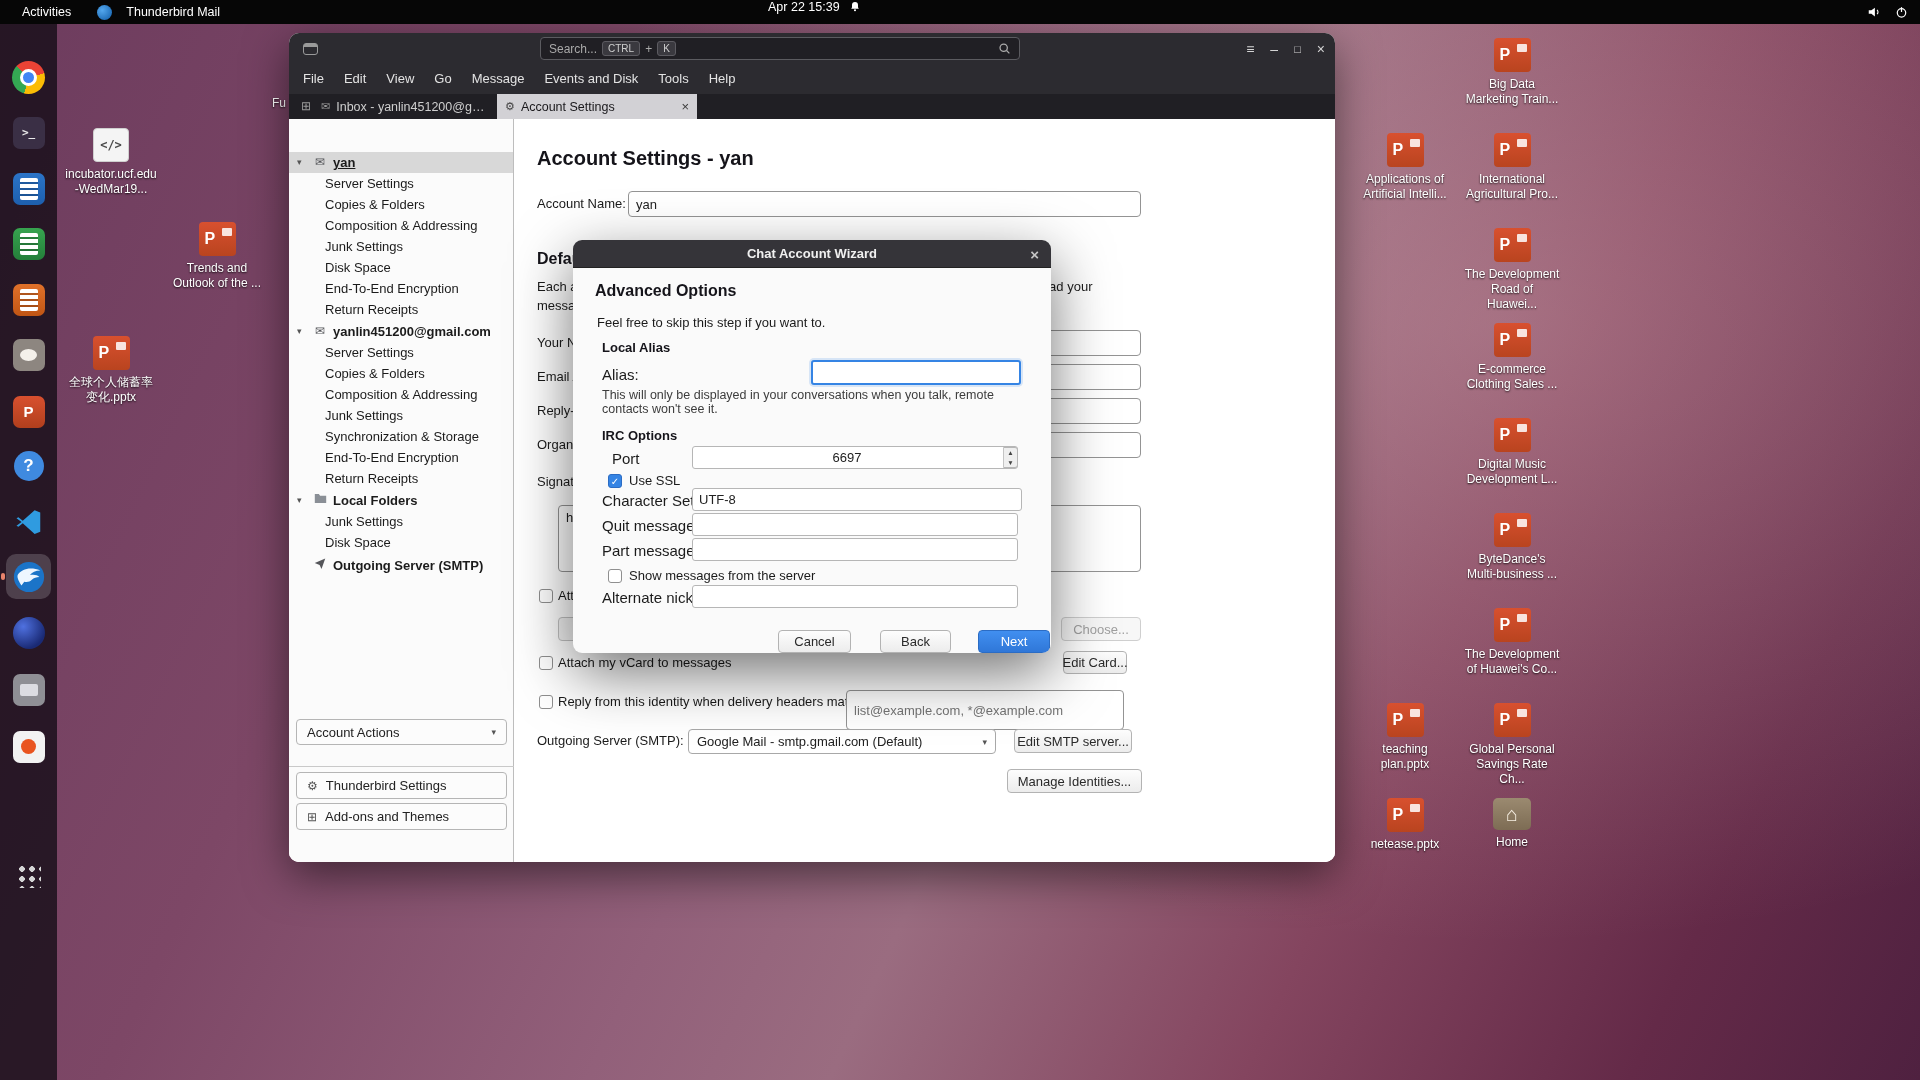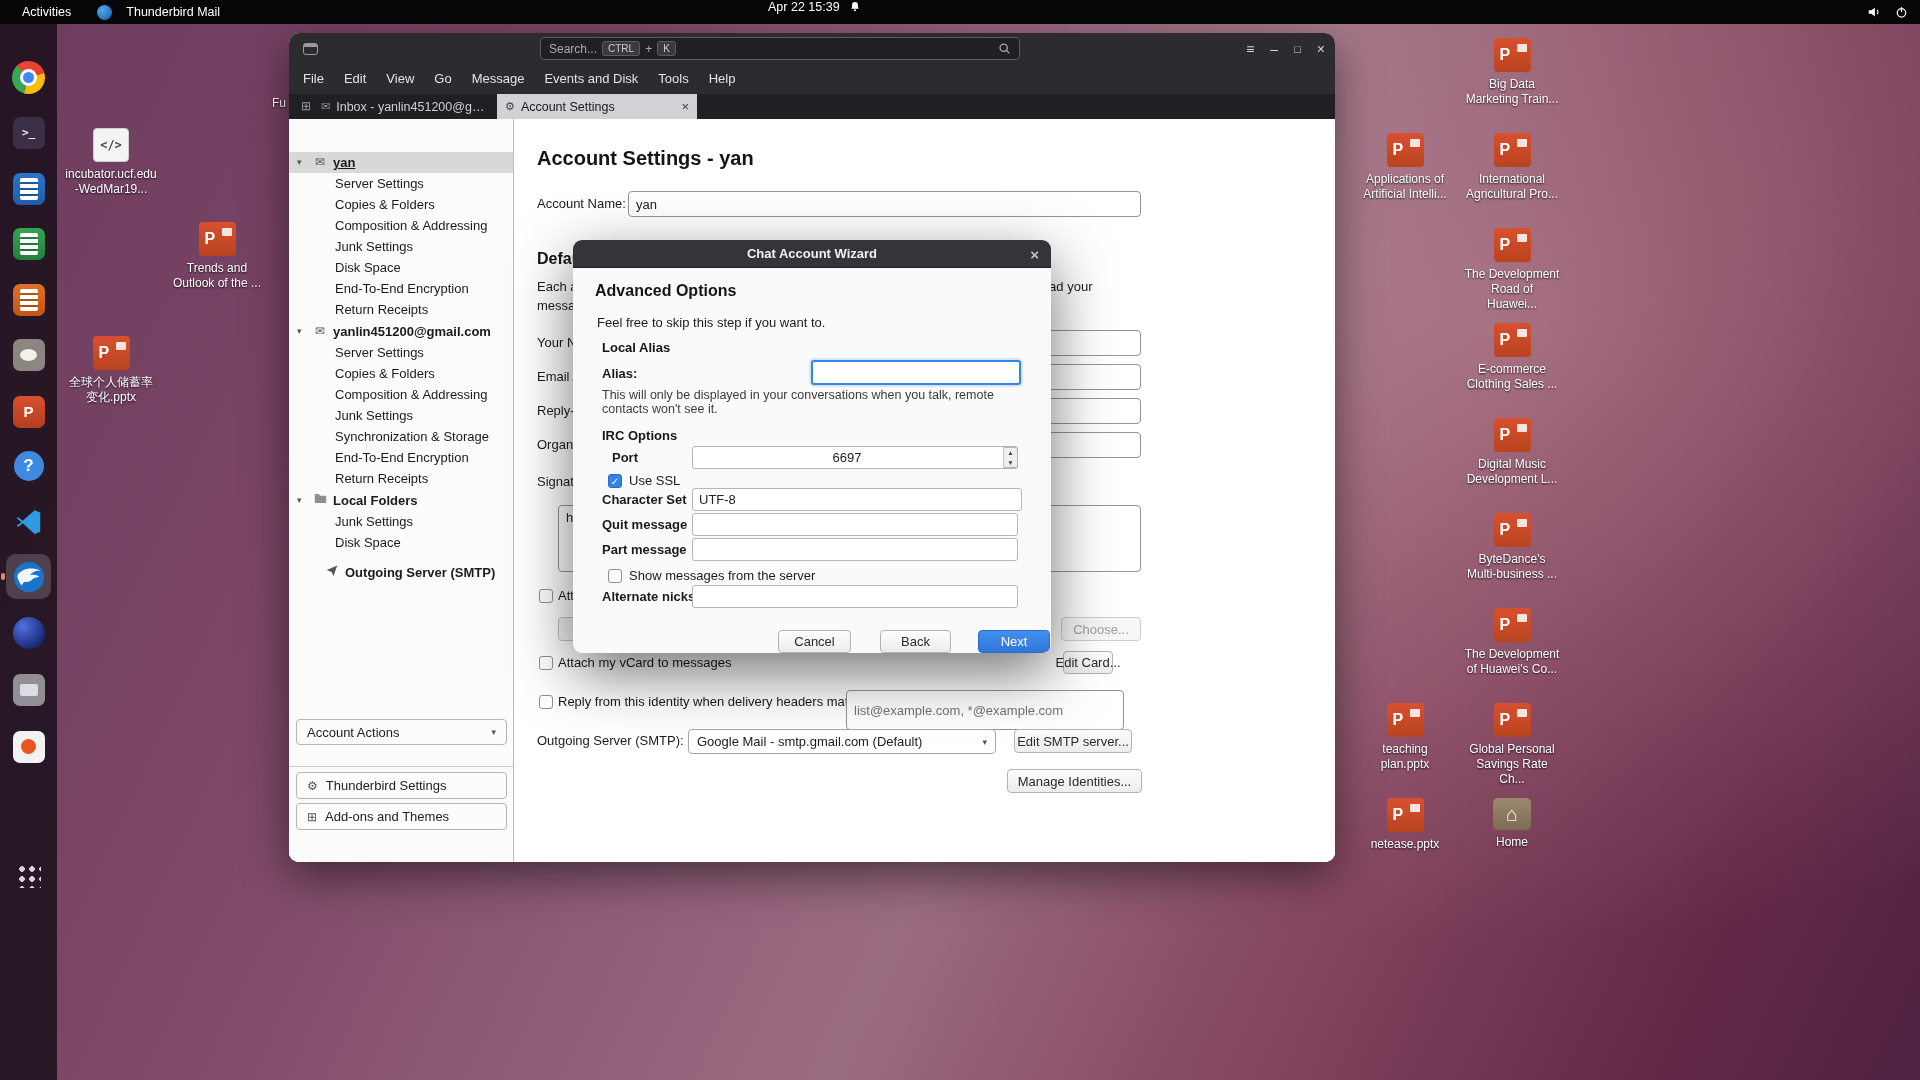--- a/index.html
+++ b/index.html
@@ -82,21 +82,21 @@
 
   
   .sidebar{position:relative;width:225px;background:#fbfbfb;border-right:1px solid #bdbdbd;font-size:13px;color:#1b1b1b;flex:none;}
   .tree{padding-top:33px;}
   .trow{height:21px;line-height:21px;display:flex;align-items:center;gap:6px;padding-left:8px;}
   .trow.sel{background:#d8d8d8;}
   .trow .chev{color:#555;font-size:9px;width:10px;}
   .trow .aicon{font-size:12px;color:#55565a;width:14px;text-align:center;}
   .trow b{font-weight:bold;}
   .trow .ul{text-decoration:underline;}
-  .titem{height:21px;line-height:21px;padding-left:46px;white-space:nowrap;}
+  .titem{height:21px;line-height:21px;padding-left:36px;white-space:nowrap;}
   .side-btn{position:absolute;left:7px;width:211px;border:1px solid #b5b5b5;border-radius:4px;background:#fcfcfc;
     display:flex;align-items:center;font-size:13px;color:#222;padding:0 10px;gap:8px;}
   .sep{position:absolute;left:0;width:225px;height:1px;background:#c9c9c9;}
 
   
   .mainp{position:relative;flex:1;background:#fff;color:#1b1b1b;}
   .h1{position:absolute;left:23px;top:28px;font-size:20px;font-weight:bold;color:#15141a;}
   .h2{position:absolute;left:23px;top:131px;font-size:16px;font-weight:bold;color:#15141a;}
   .para{position:absolute;left:23px;top:158px;width:604px;font-size:13px;line-height:19px;}
   .flabel{position:absolute;left:23px;font-size:13px;height:26px;line-height:26px;white-space:nowrap;}
@@ -117,21 +117,21 @@
 
   
   .dialog{position:absolute;left:573px;top:240px;width:478px;height:413px;border-radius:9px;overflow:hidden;z-index:20;
     background:#fafafa;box-shadow:0 20px 60px rgba(0,0,0,0.55);font-size:13px;color:#1b1b1b;}
   .dtitle{position:relative;height:28px;background:#353439;display:flex;align-items:center;justify-content:center;
     color:#f0f0f0;font-weight:bold;font-size:13px;border-bottom:1px solid #222;}
   .dclose{position:absolute;right:12px;top:0;height:28px;display:flex;align-items:center;color:#c5c5c5;font-size:15px;}
   .dh1{position:absolute;left:22px;top:42px;font-size:16px;font-weight:bold;color:#15141a;}
   .dsub{position:absolute;left:24px;top:75px;font-size:13px;}
   .dsec{position:absolute;font-weight:bold;font-size:13px;color:#15141a;}
-  .dlab{position:absolute;font-size:13px;white-space:nowrap;font-weight:bold;}
+  .dlab{position:absolute;font-size:15px;white-space:nowrap;}
   .dinp{position:absolute;background:#fff;border:1px solid #b6b6b6;border-radius:3px;height:23px;
     font:13px "Liberation Sans",sans-serif;padding:0 6px;color:#222;}
   .dinp.focus{border:2px solid #3584e4;height:25px;box-shadow:0 0 0 2px rgba(53,132,228,0.18);}
   .dhelp{position:absolute;left:29px;top:148px;width:396px;font-size:12.5px;line-height:14px;color:#3c3c3c;}
   .spin{position:absolute;left:430px;top:207px;width:15px;height:21px;display:flex;flex-direction:column;
     border:1px solid #b6b6b6;border-left:1px solid #c4c4c4;border-radius:0 3px 3px 0;background:#efefef;}
   .spin span{flex:1;font-size:6.5px;line-height:10px;text-align:center;color:#444;}
 </style>
 </head>
 <body>
@@ -356,21 +356,21 @@
           <div class="titem">Return Receipts</div>
           <div class="trow" style="margin-top:1px">
             <span class="chev">▾</span>
             <span class="aicon"><svg width="13" height="11" viewBox="0 0 16 13">
                   <path fill="#8a8f96" d="M1 1h5l1.5 2H15v9H1z"></path>
                 </svg></span>
             <b>Local Folders</b>
           </div>
           <div class="titem">Junk Settings</div>
           <div class="titem">Disk Space</div>
-          <div class="trow" style="padding-left:36px;margin-top:9px">
+          <div class="trow" style="padding-left:24px;margin-top:2px">
             <span class="aicon"><svg width="12" height="12" viewBox="0 0 16 16">
                   <path fill="#55565a" d="M1 8l14-6-5 14-2.5-5.5z"></path>
                 </svg></span>
             <b>Outgoing Server (SMTP)</b>
           </div>
         </div>
         <div class="side-btn" style="top:600px;height:26px">
           <span>Account Actions</span>
           <span style="margin-left:auto;font-size:9px;color:#555">▾</span>
         </div>
@@ -406,21 +406,21 @@
         <div class="flabel" style="top:350px">Signature text:</div>
         <textarea class="sigarea" style="">h</textarea>
 
         <span class="cb" style="left:25px;top:470px"></span>
         <span class="cblabel" style="left:44px;top:469px">Attach the signature from a file instead (text, HTML, or image):</span>
         <input class="inp dis" style="left: 44px; top: 498px; width: 493px; height: 24px;" disabled="">
         <div class="btn dis" style="left:547px;top:498px;width:80px;height:24px">Choose...</div>
 
         <span class="cb" style="left:25px;top:537px"></span>
         <span class="cblabel" style="left:44px;top:536px">Attach my vCard to messages</span>
-        <div class="btn" style="left:549px;top:532px;width:50px;height:23px">Edit Card...</div>
+        <div class="btn" style="left:549px;top:532px;width:64px;height:23px">Edit Card...</div>
 
         <span class="cb" style="left:25px;top:576px"></span>
         <span class="cblabel" style="left:44px;top:575px">Reply from this identity when delivery headers match:</span>
         <input class="inp" style="left: 332px; top: 571px; width: 278px; height: 40px;" placeholder="list@example.com, *@example.com">
 
         <div class="flabel" style="top:609px">Outgoing Server (SMTP):</div>
         <div class="selectbox" style="left:174px;top:610px;width:308px;height:25px">
           <span>Google Mail - smtp.gmail.com (Default)</span>
           <span style="font-size:9px;color:#555">▾</span>
         </div>

